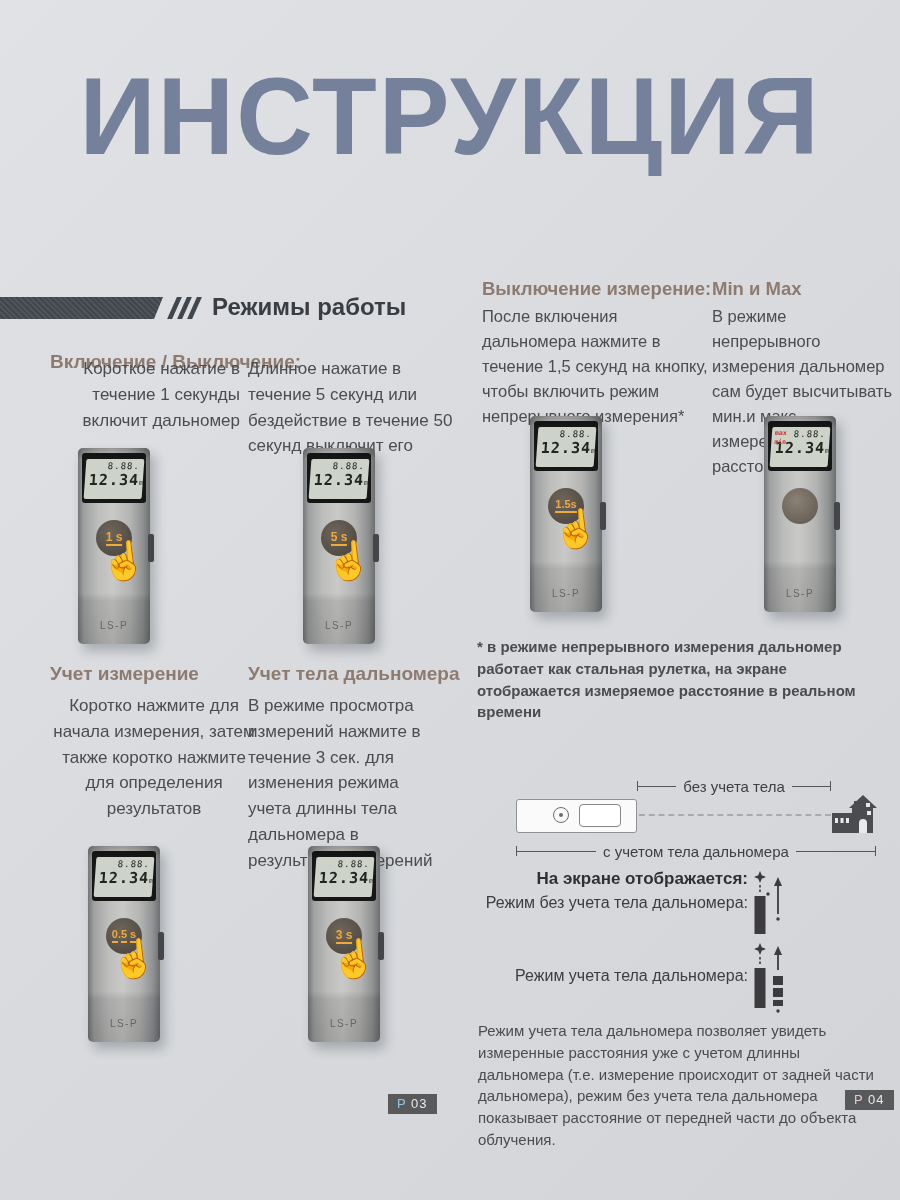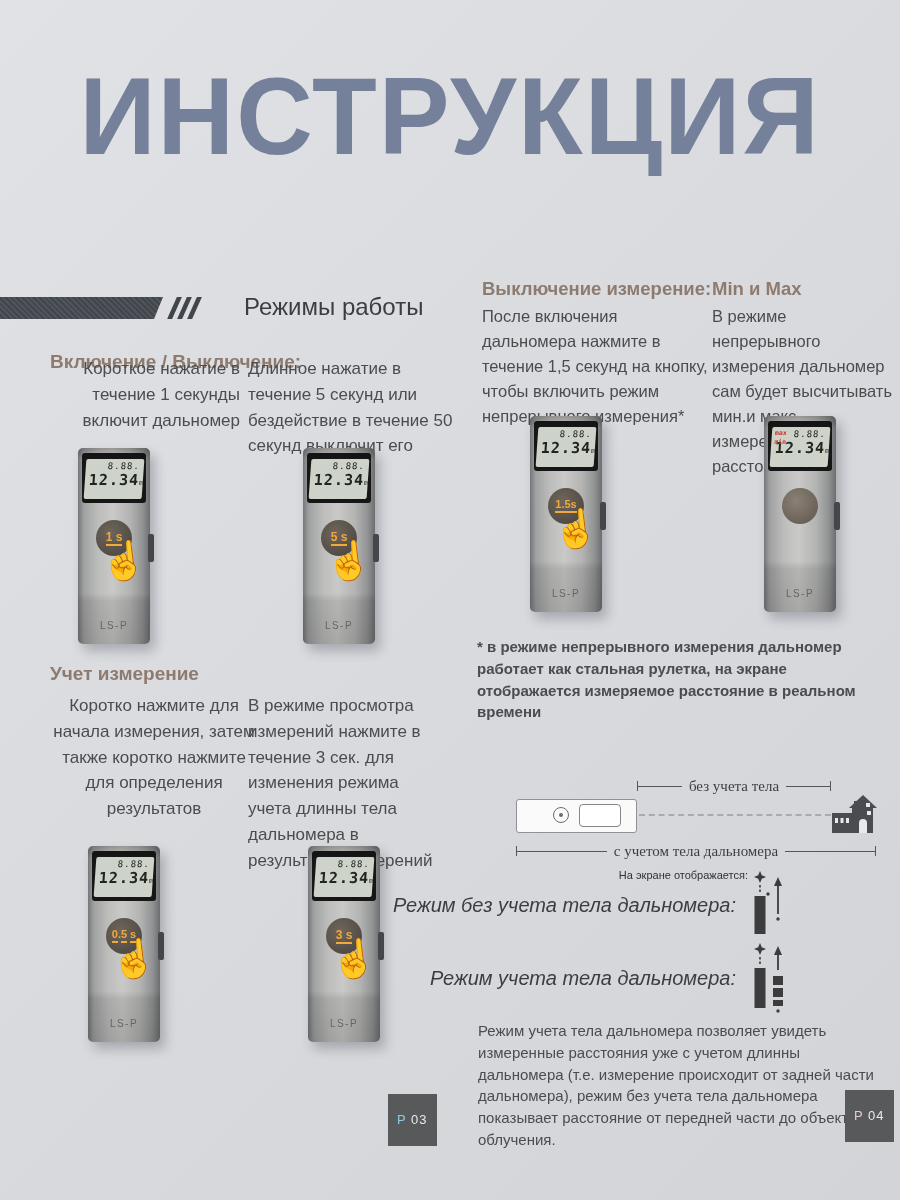--- a/index.html
+++ b/index.html
@@ -9,21 +9,21 @@
   
   .title{position:absolute;top:56px;left:0;width:900px;text-align:center;
          font-size:106px;font-weight:bold;letter-spacing:2px;color:#75819b;
          transform:scaleY(1.04);}
   
   .hdr-bar{position:absolute;left:0;top:297px;width:163px;height:22px;background:#41464c;
            background-image:repeating-linear-gradient(45deg,rgba(255,255,255,.08) 0 2px,transparent 2px 4px);
            clip-path:polygon(0 0,100% 0,calc(100% - 9px) 100%,0 100%);}
   .stripe{position:absolute;top:297px;width:5px;height:22px;background:#41464c;transform:skewX(-24deg);}
   .s1{left:172px}.s2{left:182px}.s3{left:192px}
-  .section-title{position:absolute;left:212px;top:293px;font-size:24px;font-weight:normal;color:#3a3e42;margin-left:32px;}
+  .section-title{position:absolute;left:212px;top:293px;font-size:24px;font-weight:bold;color:#3a3e42;}
   
   .h-brown{position:absolute;font-size:19px;font-weight:bold;color:#8e7b70;}
   .para{position:absolute;font-size:17px;line-height:1.52;color:#4b4c4e;}
   .small-para{position:absolute;font-size:15px;line-height:1.45;color:#4b4c4e;}
   
   .device{position:absolute;width:72px;height:196px;border-radius:5px;
           background:linear-gradient(90deg,#75767a 0%,#9fa0a0 8%,#bdbebc 28%,#c9cac8 48%,#b4b5b3 72%,#909192 90%,#6d6e70 100%);
           box-shadow:5px 7px 12px rgba(40,45,55,.28);}
   .device .shade{position:absolute;inset:0;border-radius:5px;pointer-events:none;
           background:linear-gradient(180deg,rgba(0,0,0,.25) 0,rgba(0,0,0,0) 6%,rgba(0,0,0,0) 74%,rgba(0,0,0,.10) 78%,rgba(0,0,0,.16) 100%);}
@@ -41,42 +41,42 @@
        display:flex;align-items:center;justify-content:center;}
   .btn.plain{background:radial-gradient(circle at 40% 35%,#8a8076,#675f55 78%);}
   .btn .lb{color:#f2a93c;font-size:12px;font-weight:bold;line-height:1;border-bottom:2px solid #f2a93c;padding-bottom:1px;white-space:nowrap;}
   .btn .lb.dashed{border-bottom-style:dashed;}
   .btn .lb:empty{border-bottom:none;}
   .hand{position:absolute;left:23px;top:95px;font-size:37px;line-height:1;color:#e9ad3d;transform:rotate(-6deg);}
   .side-btn{position:absolute;right:-4px;top:86px;width:6px;height:28px;background:#45464a;border-radius:2px;}
   .brand{position:absolute;bottom:13px;width:100%;text-align:center;font-size:10px;letter-spacing:1.5px;color:#75766f;}
   
   .badge{position:absolute;background:#58595b;color:#e7e9eb;font-size:13px;letter-spacing:1px;
-         padding:18px 9px;line-height:16px;}
+         padding:2px 9px;line-height:16px;}
   .badge .bp3{color:#93c8e2;}
   .badge .bp4{color:#e3cbcb;}
   
   .exp-title{position:absolute;left:470px;top:744px;width:420px;text-align:center;
              font-size:20px;font-weight:bold;color:#2e3134;}
   .measure{position:absolute;display:flex;align-items:center;height:12px;}
   .measure .tick{width:1px;height:10px;background:#55565a;}
   .measure .seg{flex:1;height:1px;background:#55565a;}
-  .measure .lbl{padding:0 7px;font-size:15px;color:#3e3f41;white-space:nowrap;font-family:Liberation Serif, serif;}
+  .measure .lbl{padding:0 7px;font-size:15px;color:#3e3f41;white-space:nowrap;}
   .laser{position:absolute;left:639px;top:814px;width:192px;border-top:2px dashed #a8aaad;}
   .flat-device{position:absolute;left:516px;top:799px;width:121px;height:34px;background:#fafafa;
                border:1.5px solid #8f9295;border-radius:3px;box-sizing:border-box;}
   .flat-device .lens{position:absolute;left:36px;top:7px;width:16px;height:16px;border:1.5px solid #6a6c6f;
                border-radius:50%;box-sizing:border-box;}
   .flat-device .lens::after{content:"";position:absolute;left:4.5px;top:4.5px;width:4px;height:4px;
                background:#6a6c6f;border-radius:50%;}
   .flat-device .fscreen{position:absolute;left:62px;top:4px;width:42px;height:23px;border:1.5px solid #84878a;
                border-radius:4px;box-sizing:border-box;background:#fff;}
   .house{position:absolute;left:830px;top:792px;}
-  .screen-heading{position:absolute;right:152px;top:869px;font-size:11px;font-weight:normal;color:#2e3134;white-space:nowrap;}
-  .mode-label{position:absolute;right:164px;font-size:20px;color:#3c3d3f;white-space:nowrap;font-style:italic;}
+  .screen-heading{position:absolute;right:152px;top:869px;font-size:17px;font-weight:bold;color:#2e3134;white-space:nowrap;}
+  .mode-label{position:absolute;right:152px;font-size:16px;color:#3c3d3f;white-space:nowrap;}
   .mode-icon{position:absolute;left:752px;}
 </style>
 </head>
 <body>
 
 <div class="page">
 
   <div class="title">ИНСТРУКЦИЯ</div>
 
   <div class="hdr-bar"></div>
@@ -84,20 +84,21 @@
   <div class="stripe s2"></div>
   <div class="stripe s3"></div>
   <div class="section-title">Режимы работы</div>
 
   <div class="h-brown" style="left:50px;top:327px;margin-top:24px;">Включение / Выключение:</div>
   <div class="para" style="left:50px;top:356px;width:190px;text-align:right;">Короткое нажатие в течение 1 секунды включит дальномер</div>
   <div class="para" style="left:248px;top:356px;width:214px;">Длинное нажатие в течение 5 секунд или бездействие в течение 50 секунд выключит его</div>
 
   <div class="h-brown" style="left:50px;top:663px;">Учет измерение</div>
   <div class="para" style="left:50px;top:693px;width:208px;text-align:center;">Коротко нажмите для начала измерения, затем также коротко нажмите для определения результатов</div>
+  <div class="h-brown" style="left:248px;top:663px;">Учет тела дальномера</div>
   <div class="para" style="left:248px;top:693px;width:192px;">В режиме просмотра измерений нажмите в течение 3 сек. для изменения режима учета длинны тела дальномера в результатах измерений</div>
 
   <div class="h-brown" style="left:482px;top:278px;font-size:18.5px;">Выключение измерение:</div>
   <div class="para" style="left:482px;top:304px;width:232px;font-size:16.5px;">После включения дальномера нажмите в течение 1,5 секунд на кнопку, чтобы включить режим непрерывного измерения*</div>
   <div class="h-brown" style="left:712px;top:278px;font-size:18.5px;">Min и Max</div>
   <div class="para" style="left:712px;top:304px;width:180px;font-size:16.5px;">В режиме непрерывного измерения дальномер сам будет высчитывать мин.и макс. измеренное расстояние</div>
 
   <div class="device" style="left:78px;top:448px;">
     <div class="screen">
       <div class="lcd">

